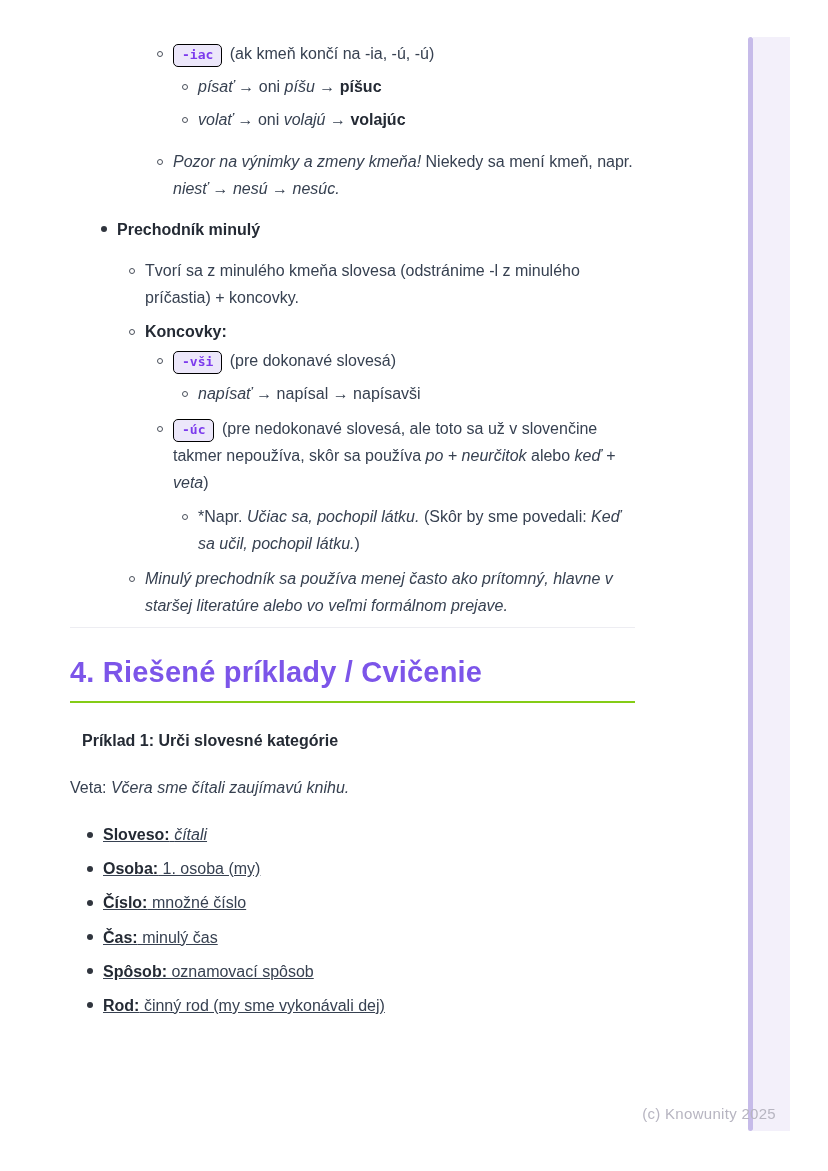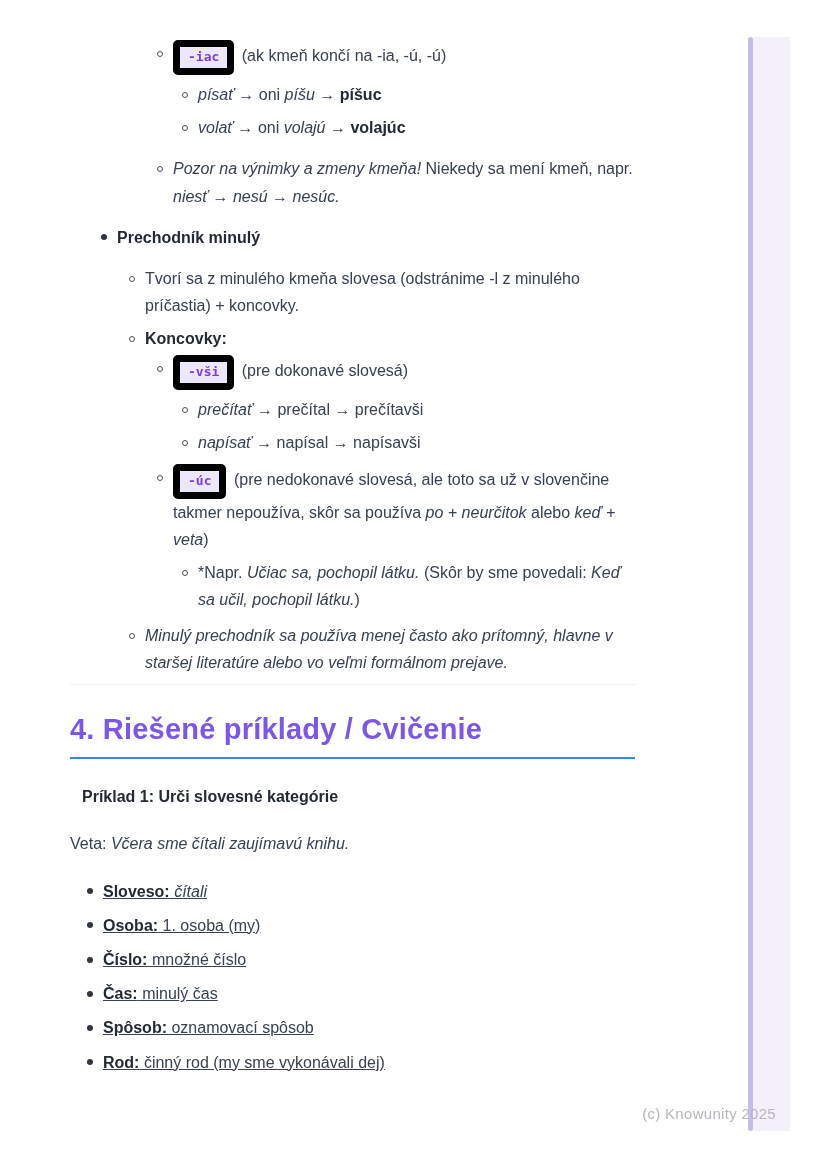--- a/index.html
+++ b/index.html
@@ -54,40 +54,40 @@
   .b { font-weight: 700; color: #242a34; }
   .i { font-style: italic; }
   .badge {
     display: inline-block;
     font-family: "DejaVu Sans Mono", monospace;
     font-size: 13px;
     font-weight: 600;
     line-height: 18px;
     color: #7c3aed;
     background: #ece7fa;
-    border: 7px solid #000000;
+    border: 1px solid #000000;
     border-radius: 5px;
     padding: 1px 8px 2px;
     margin-right: 3px;
     vertical-align: baseline;
   }
   
   hr.divider {
     border: none;
     border-top: 1px solid #ededf2;
     margin: 8px 0 0 0;
   }
   h1.section-heading {
     font-size: 29px;
     line-height: 1.25;
     font-weight: 700;
     color: #7c55e9;
     margin: 26px 0 0 0;
     padding-bottom: 10px;
-    border-bottom: 2px solid #3b82f6;
+    border-bottom: 2px solid #84cc16;
     letter-spacing: 0.2px;
   }
   p.example-title {
     margin: 24px 0 0 12px;
     font-weight: 700;
     color: #242a34;
   }
   p.sentence { margin: 20px 0 0 0; }
   
   .side-panel {
@@ -133,21 +133,20 @@
       <li class="disc">
         <span><span class="b">Prechodník minulý</span></span>
         <ul class="lvl2">
           <li><span>Tvorí sa z minulého kmeňa slovesa (odstránime -l z minulého príčastia) + koncovky.</span></li>
           <li>
             <span><span class="b">Koncovky:</span></span>
             <ul class="lvl3">
               <li>
                 <span><span class="badge">-vši</span><span> (pre dokonavé slovesá)</span></span>
                 <ul class="examples">
-                  <li><span class="i">prečítať</span><span> → prečítal → prečítavši</span></li>
                   <li><span class="i">napísať</span><span> → napísal → napísavši</span></li>
                 </ul>
               </li>
               <li>
                 <span><span class="badge">-úc</span><span> (pre nedokonavé slovesá, ale toto sa už v slovenčine takmer nepoužíva, skôr sa používa </span><span class="i">po + neurčitok</span><span> alebo </span><span class="i">keď + veta</span><span>)</span></span>
                 <ul class="examples">
                   <li><span>*Napr. </span><span class="i">Učiac sa, pochopil látku.</span><span> (Skôr by sme povedali: </span><span class="i">Keď sa učil, pochopil látku.</span><span>)</span></li>
                 </ul>
               </li>
             </ul>

